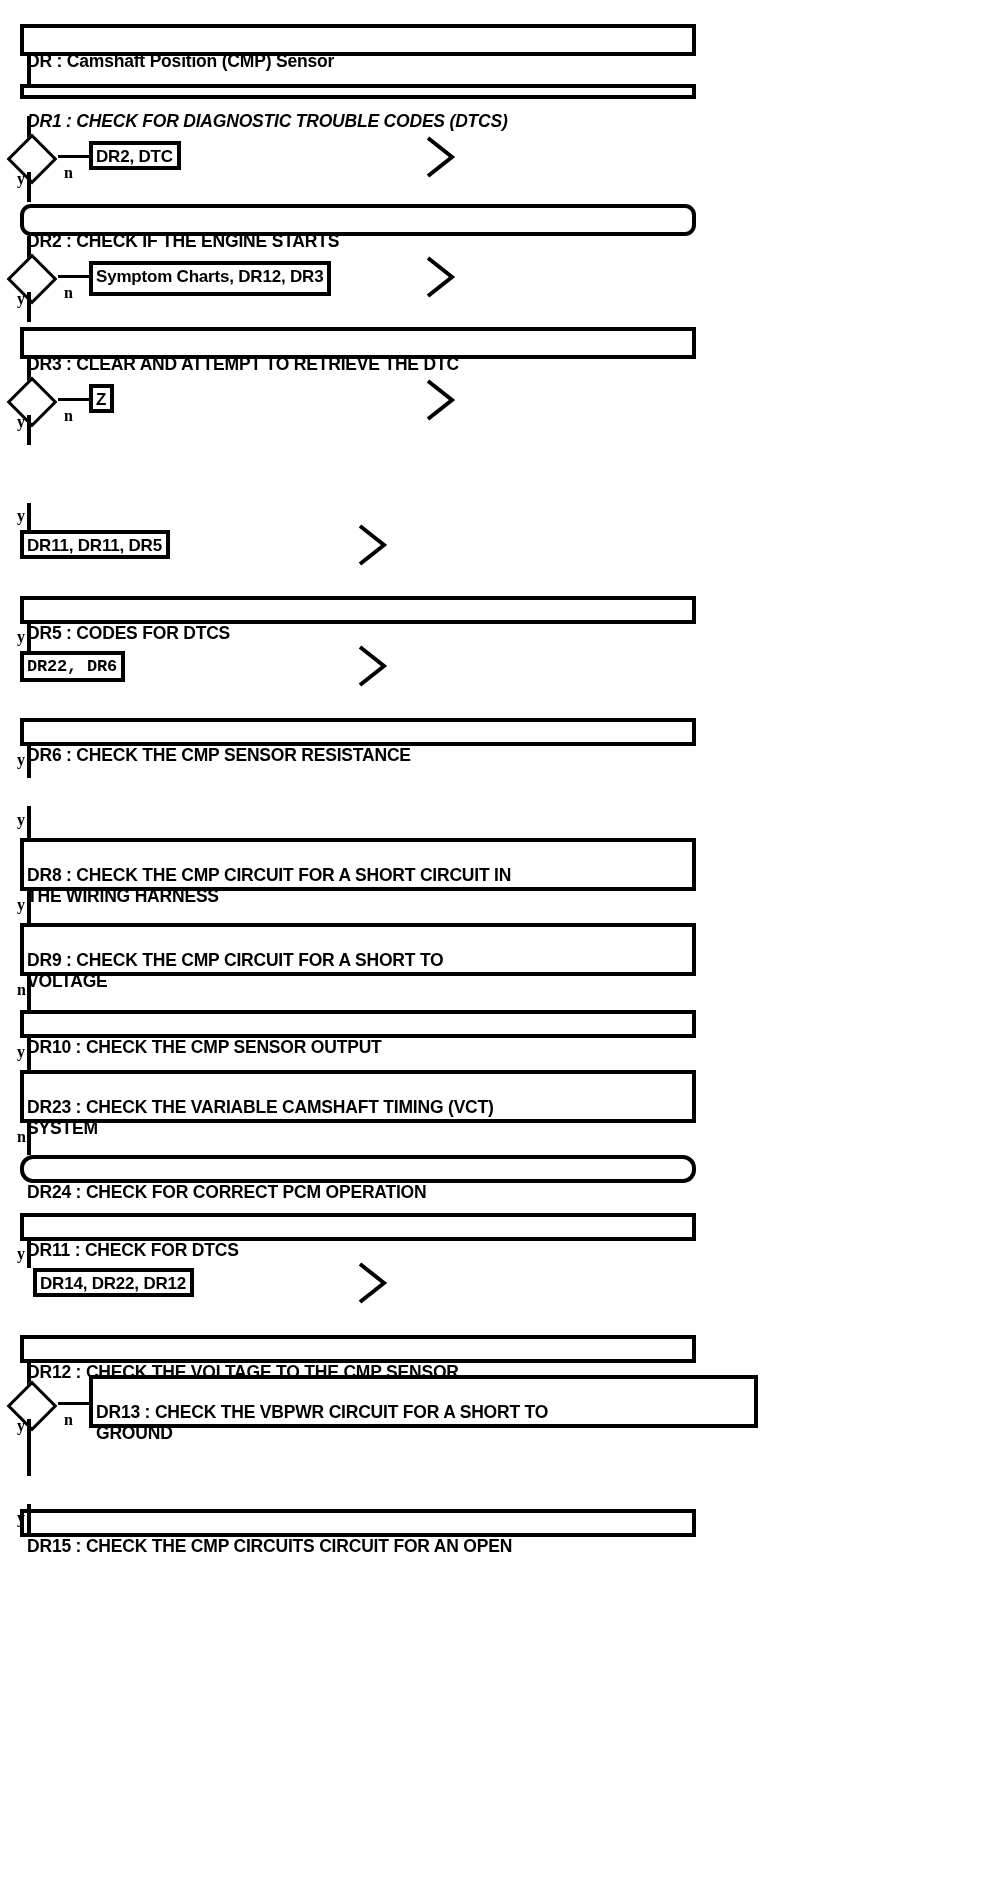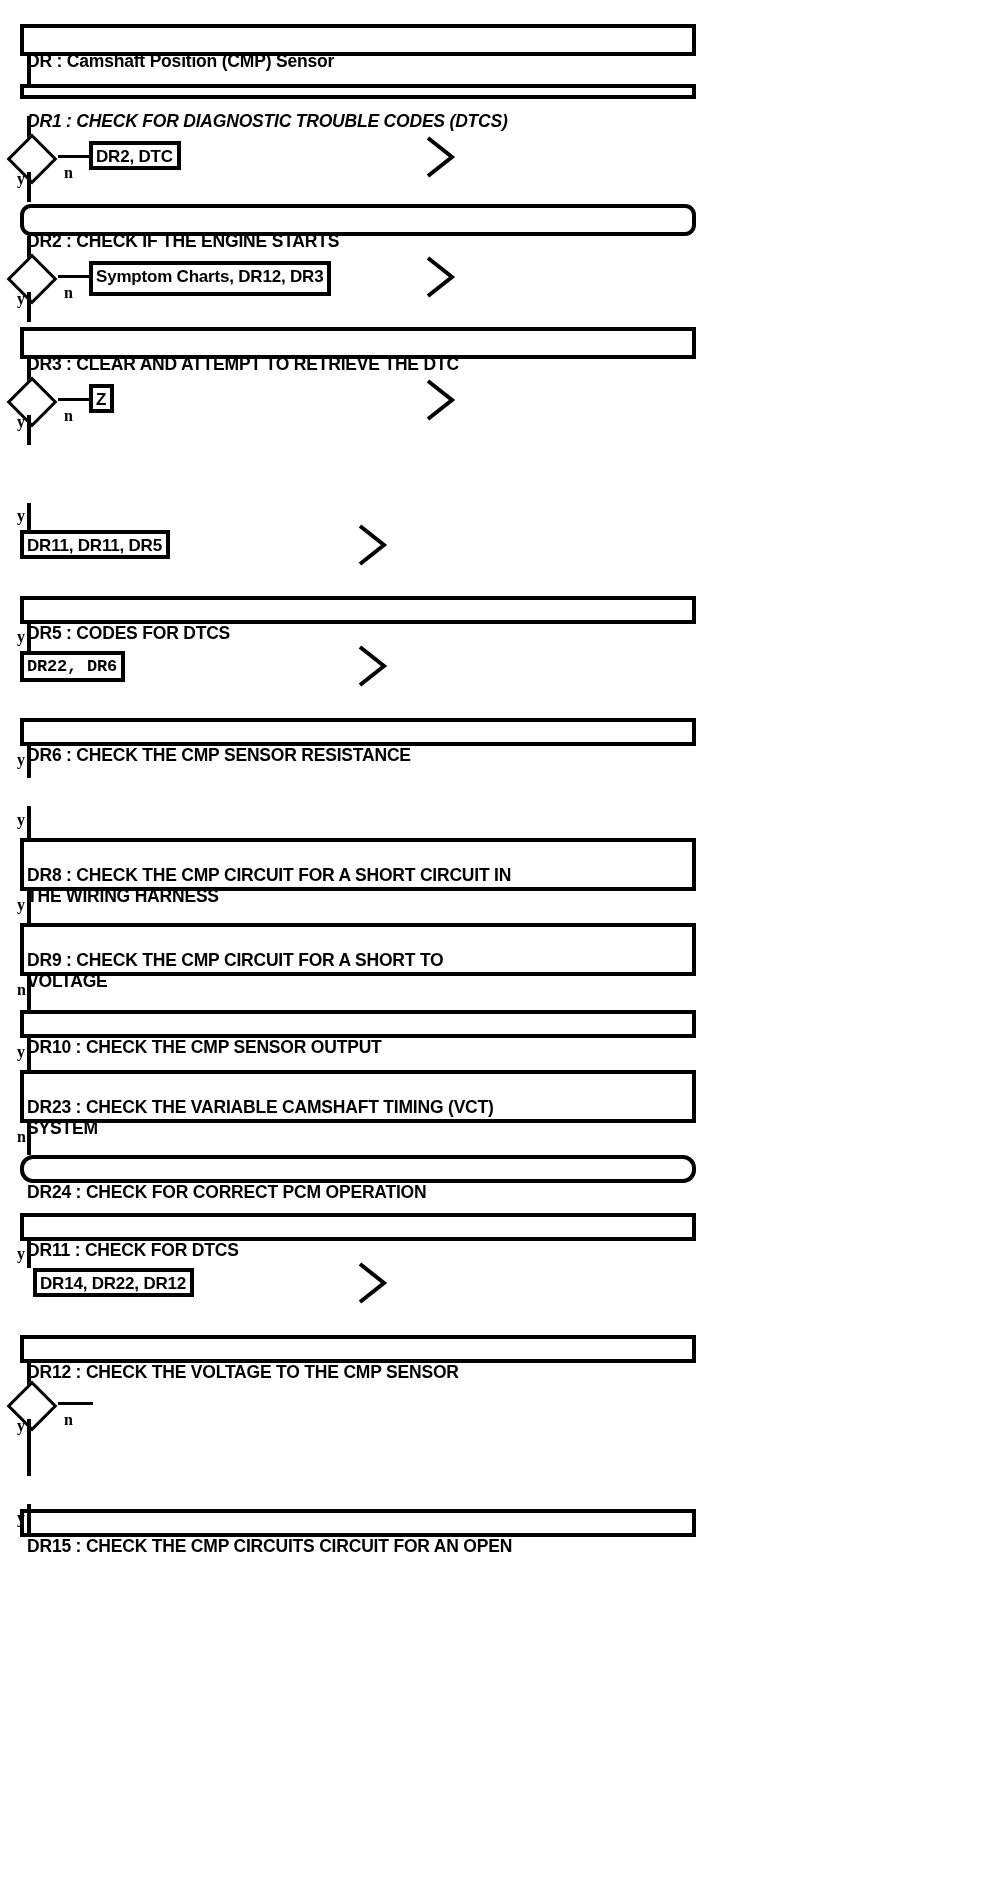--- a/index.html
+++ b/index.html
@@ -243,20 +243,24 @@
     <span>DR12 : CHECK THE VOLTAGE TO THE CMP SENSOR</span>
   </div>
   <div class="vline" style="left:27px; top:1363px; height:25px;"></div>
 
   <div class="diamond" style="left:14px; top:1388px;"></div>
   <div class="branch" style="left:17px; top:1418px;">y</div>
   <div class="branch" style="left:64px; top:1412px;">n</div>
   <div class="hline" style="left:58px; top:1402px; width:35px;"></div>
   <div class="vline" style="left:27px; top:1419px; height:57px;"></div>
 
+  <div class="step" style="left:89px; top:1375px; width:669px; height:53px;">
+    <span>DR13 : CHECK THE VBPWR CIRCUIT FOR A SHORT TO
+GROUND</span>
+  </div>
 
   <div class="step" style="left:20px; top:1476px; width:676px; height:28px;margin-top:33px;">
     <span>DR15 : CHECK THE CMP CIRCUITS CIRCUIT FOR AN OPEN</span>
   </div>
   <div class="vline" style="left:27px; top:1504px; height:32px;"></div>
   <div class="branch" style="left:17px; top:1510px;">y</div>
 
 </div>
 
 </body></html>

